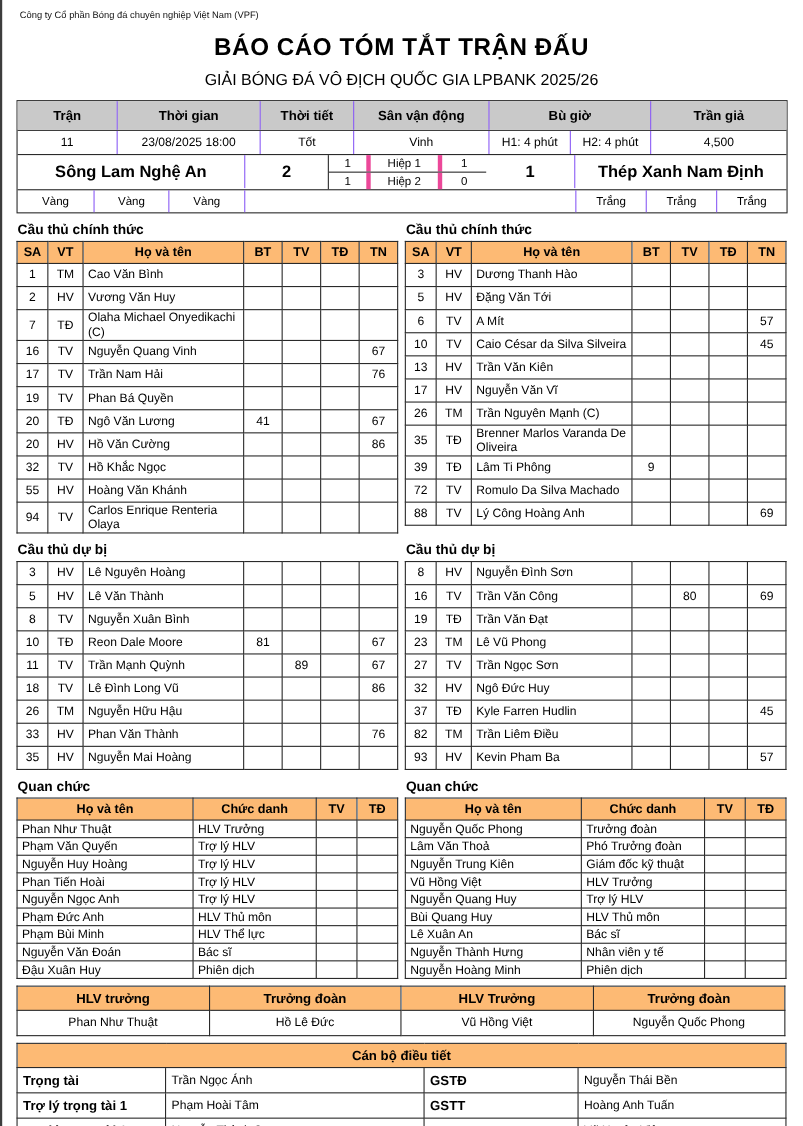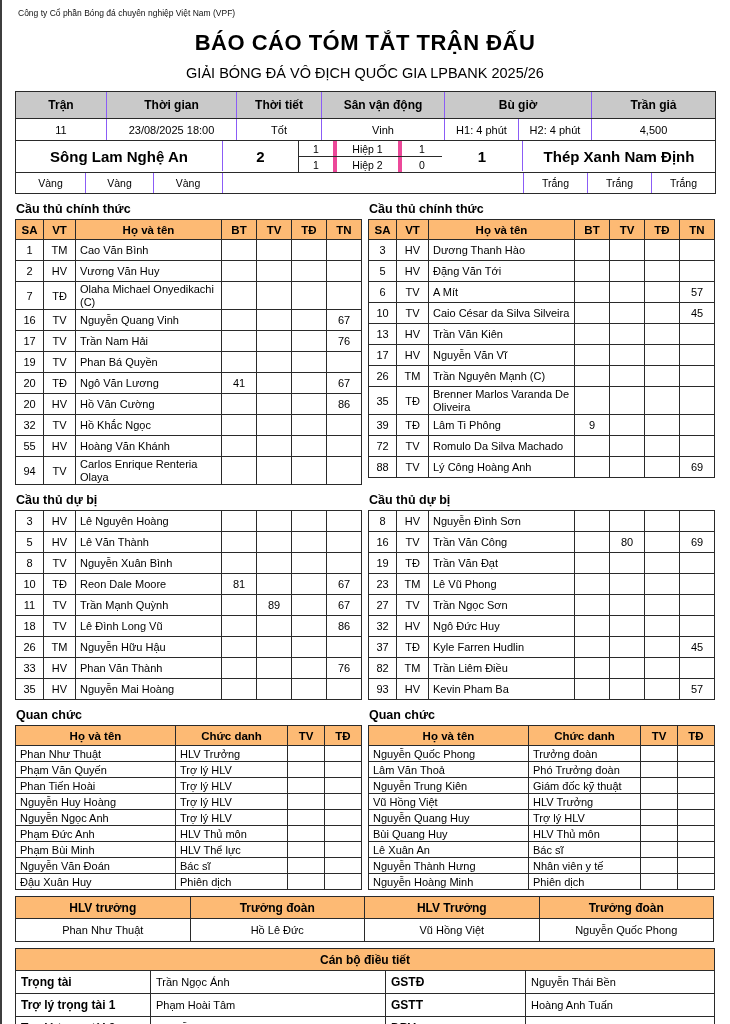--- a/index.html
+++ b/index.html
@@ -626,28 +626,28 @@
             </tr>
 
             <tr>
               <td>Phạm Văn Quyến</td>
               <td>Trợ lý HLV</td>
               <td></td>
               <td></td>
             </tr>
 
             <tr>
+              <td>Nguyễn Huy Hoàng</td>
+              <td>Trợ lý HLV</td>
+              <td></td>
+              <td></td>
+            </tr>
+
+            <tr>
               <td>Phan Tiến Hoài</td>
-              <td>Trợ lý HLV</td>
-              <td></td>
-              <td></td>
-            </tr>
-
-            <tr>
-              <td>Nguyễn Huy Hoàng</td>
               <td>Trợ lý HLV</td>
               <td></td>
               <td></td>
             </tr>
 
             <tr>
               <td>Nguyễn Ngọc Anh</td>
               <td>Trợ lý HLV</td>
               <td></td>
               <td></td>

